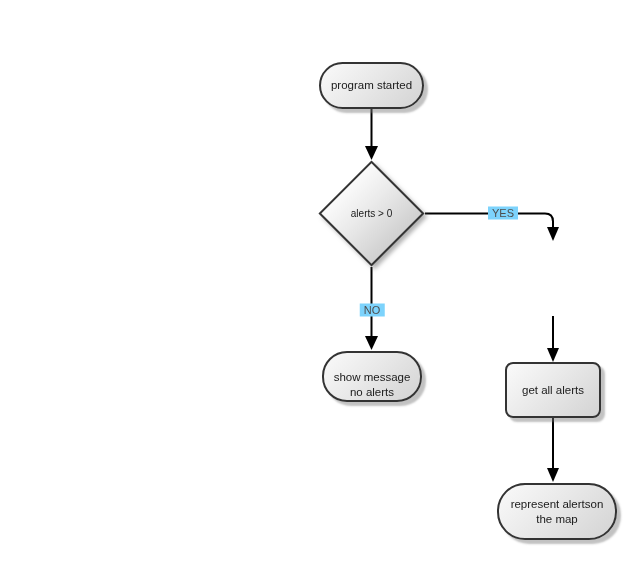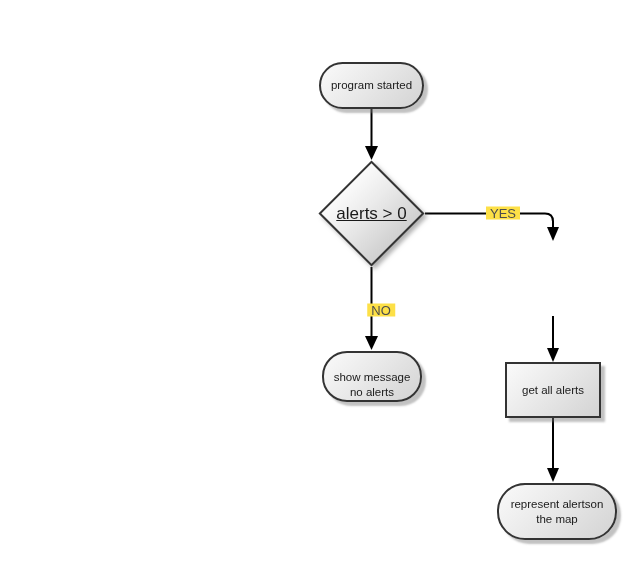--- a/index.html
+++ b/index.html
@@ -61,30 +61,29 @@
     transform: rotate(45deg);
   }
   .diamond-label {
     position: absolute;
     left: 0; top: 0;
     width: 100%; height: 100%;
     display: flex;
     align-items: center;
     justify-content: center;
     color: #1a1a1a;
-    font-size: 17px;
-    text-decoration: underline;
+    font-size: 10px;
   }
   .edge-label {
     position: absolute;
     transform: translate(-50%, -50%);
-    background: #fde047;
+    background: #7dd3fc;
     padding: 0 4px;
     color: #4d4d4d;
-    font-size: 13px;
+    font-size: 11px;
     line-height: 13px;
   }
 </style>
 </head>
 <body>
 
 <div id="canvas">
 
   <svg id="connector-layer" width="634" height="561" viewBox="0 0 634 561" xmlns="http://www.w3.org/2000/svg">
 
@@ -118,29 +117,29 @@
     <span>program started</span>
   </div>
 
   <div class="diamond-wrap" style="left:318px; top:160px; width:107px; height:107px;">
     <div class="diamond-inner"></div>
     <div class="diamond-label">alerts &gt; 0</div>
   </div>
 
   <div class="edge-label" style="left:503px; top:213px;">YES</div>
 
-  <div class="edge-label" style="left:381px; top:310px;">NO</div>
+  <div class="edge-label" style="left:372px; top:310px;">NO</div>
 
 
   <div class="node terminator" style="left:322px; top:351px; width:100px; height:51px; border-radius:25px;align-items:flex-end;">
     <span>show message
 no alerts</span>
   </div>
 
-  <div class="node process" style="left:505px; top:362px; width:96px; height:56px;">
+  <div class="node process" style="left:505px; top:362px; width:96px; height:56px;border-radius:8px;">
     <span>get all alerts</span>
   </div>
 
   <div class="node terminator" style="left:497px; top:483px; width:120px; height:57px; border-radius:28px;">
     <span>represent alertson
 the map</span>
   </div>
 
 </div>
 

